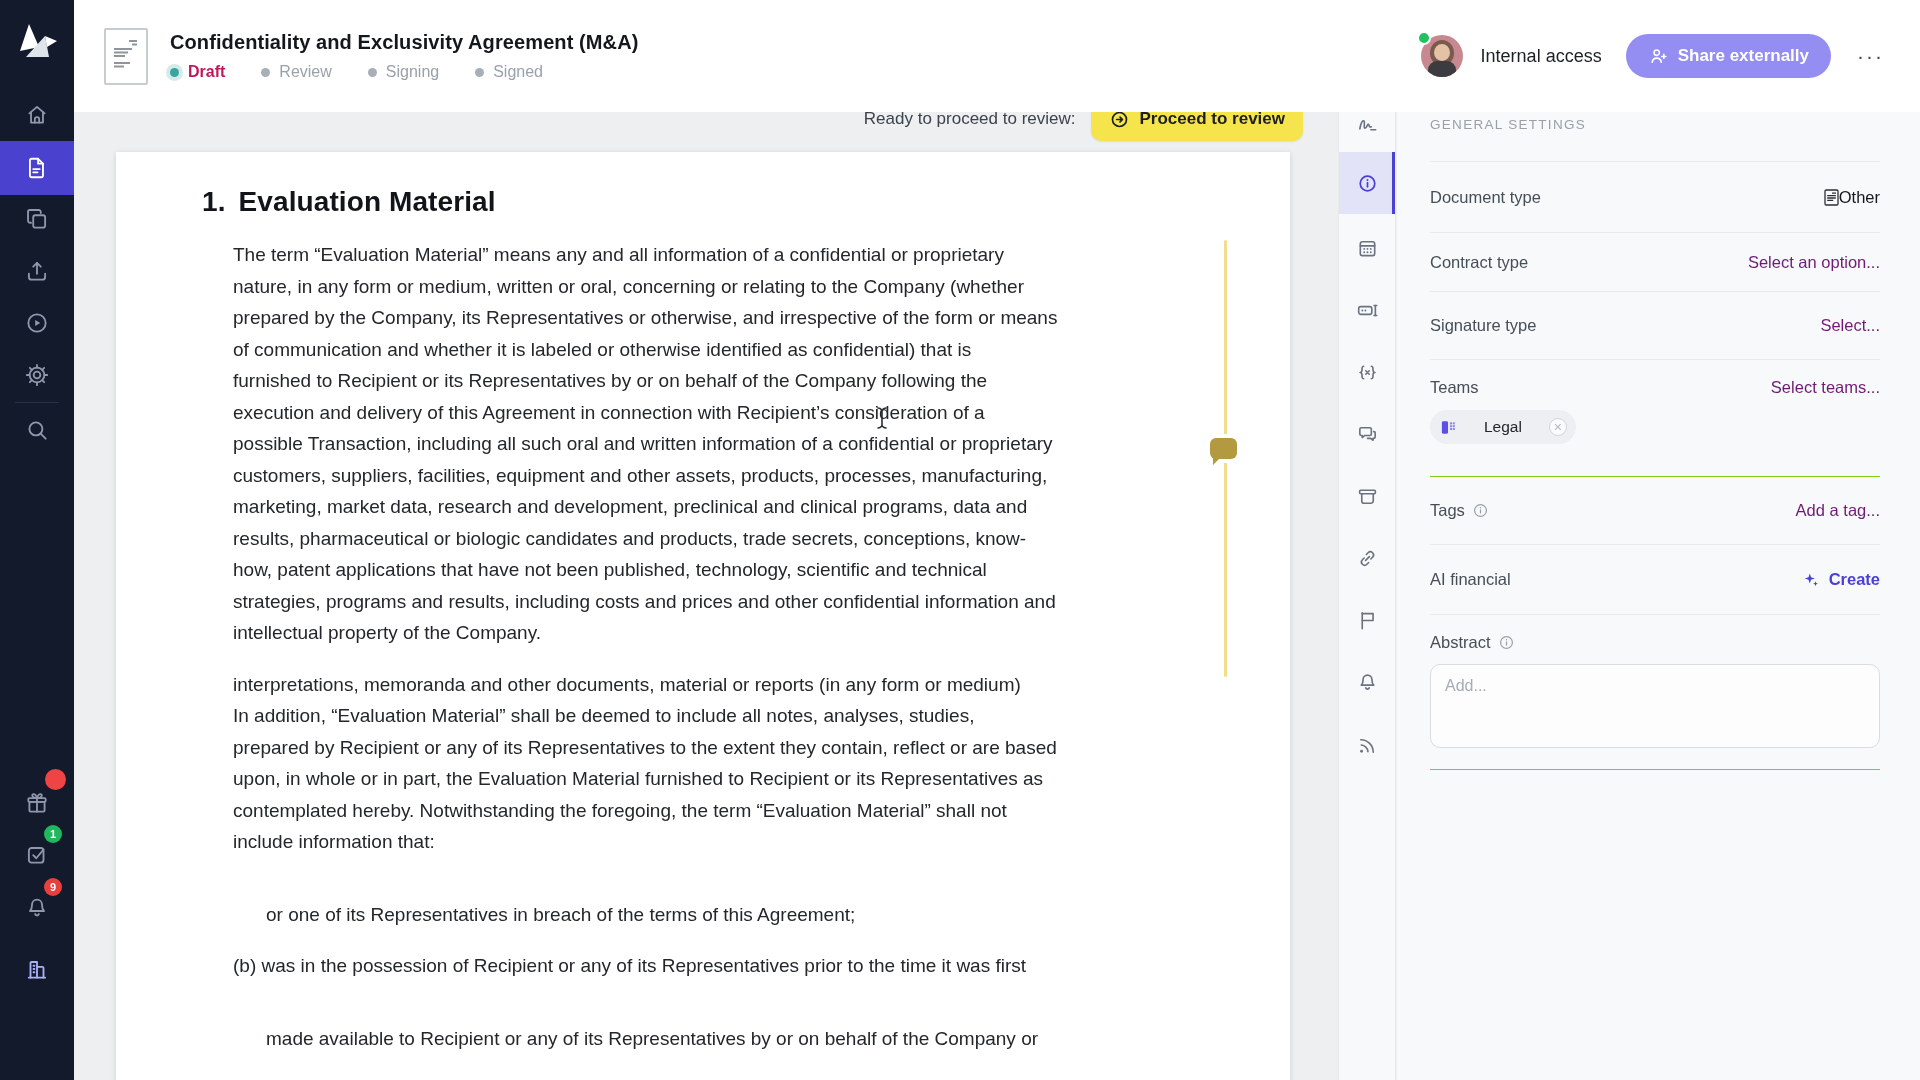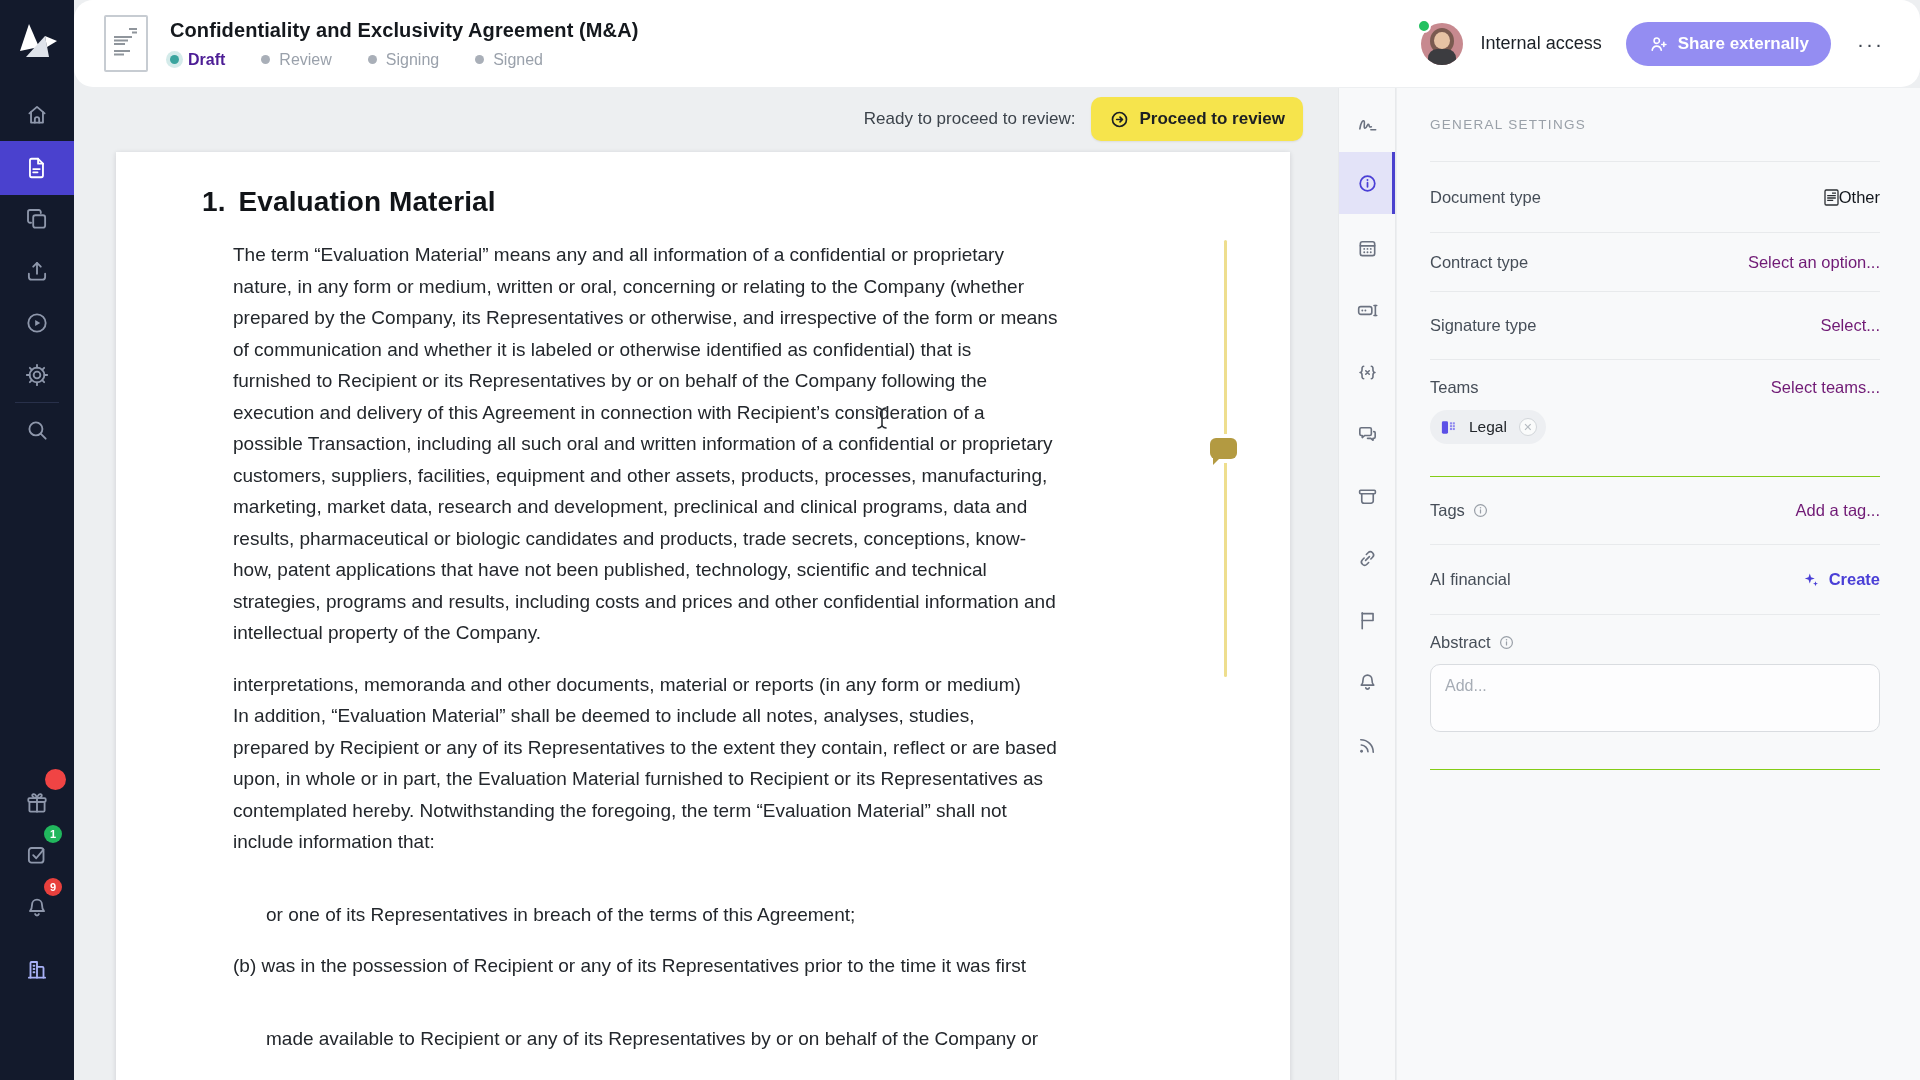--- a/index.html
+++ b/index.html
@@ -12,27 +12,27 @@
   .logo { position:absolute; top:8px; left:0; width:74px; height:70px; display:flex; align-items:center; justify-content:center; }
   .s-ico { position:absolute; left:0; width:74px; height:52px; display:flex; align-items:center; justify-content:center; color:#8e97ab; cursor:pointer; }
   .s-ico.active { background:#4a41ce; color:#ffffff; height:54px; }
   .s-div { position:absolute; left:15px; width:44px; height:1px; background:#28304a; }
   .badge-dot { position:absolute; top:-8px; right:8px; width:21px; height:21px; border-radius:50%; background:#f04444; }
   .badge-num { position:absolute; top:-4px; right:12px; min-width:18px; height:18px; border-radius:9px; color:#fff; font-size:11px; font-weight:bold; display:flex; align-items:center; justify-content:center; padding:0 4px; }
   .badge-green { background:#21b75d; }
   .badge-red { background:#e8403d; }
 
   
-  .header { position:absolute; left:74px; top:0; right:0; height:87px; background:#ffffff; display:flex; align-items:center; padding:0 28px 0 30px; z-index:30;border-radius:19px; }
+  .header { position:absolute; left:74px; top:0; right:0; height:112px; background:#ffffff; display:flex; align-items:center; padding:0 28px 0 30px; z-index:30; }
   .doc-thumb { width:44px; height:57px; background:#fff; border:2px solid #c7ccd2; border-radius:2px; margin-right:22px; display:flex; align-items:center; justify-content:center; }
   .h-title { font-size:20px; font-weight:bold; color:#14181d; letter-spacing:.1px; }
   .steps { display:flex; align-items:center; gap:36px; margin-top:9px; }
   .step { display:flex; align-items:center; gap:9px; font-size:16px; color:#9aa1ab; }
   .step .dot { width:9px; height:9px; border-radius:50%; background:#a9afb8; }
-  .step.active { color:#4c1d95; font-weight:bold; }
+  .step.active { color:#be185d; font-weight:bold; }
   .step.active .dot { background:#3aa49e; box-shadow:0 0 0 4px rgba(58,164,158,.22); }
   .h-right { margin-left:auto; display:flex; align-items:center; gap:18px; }
   .avatar-wrap { position:relative; width:42px; height:42px; }
   .avatar { width:42px; height:42px; border-radius:50%; background:#c7898f; position:relative; overflow:hidden; }
   .av-hair { position:absolute; left:9px; top:5px; width:24px; height:26px; border-radius:50%; background:#7a5a50; }
   .av-face { position:absolute; left:13px; top:9px; width:16px; height:17px; border-radius:50%; background:#e6c2a4; }
   .av-body { position:absolute; left:7px; top:26px; width:28px; height:18px; border-radius:9px 9px 0 0; background:#3c3c40; }
   .presence { position:absolute; top:-4px; left:-4px; width:14px; height:14px; border-radius:50%; background:#22c160; border:2px solid #ffffff; }
   .access-label { font-size:18px; color:#1b2026; }
   .share-btn { display:flex; align-items:center; gap:10px; background:#948df2; color:#fff; border:none; height:44px; padding:0 22px; border-radius:22px; font-size:17px; font-weight:600; font-family:inherit; cursor:pointer; margin-left:6px; }
@@ -64,24 +64,24 @@
   .t-item.active:after { content:""; position:absolute; right:0; top:0; bottom:0; width:3px; background:#4a41ce; }
 
   
   .panel { position:absolute; left:1397px; top:88px; right:0; bottom:0; background:#f8f9fa; padding:0 40px 0 33px; }
   .p-head { height:74px; display:flex; align-items:center; border-bottom:1px solid #e8eaec; font-size:13.5px; letter-spacing:1.3px; color:#99a0a8; font-weight:500; }
   .p-row { display:flex; align-items:center; justify-content:space-between; border-bottom:1px solid #e8eaec; }
   .p-label { font-size:16.5px; color:#464e58; display:flex; align-items:center; gap:8px; }
   .p-value { font-size:16.5px; color:#701a75; cursor:pointer; }
   .p-value.set { color:#14181d; display:flex; align-items:center; cursor:pointer; }
   .p-col { display:block; border-bottom:1px solid #84cc16; }
-  .chip { display:inline-flex; align-items:center; gap:12px; height:34px; background:#edeff2; border-radius:17px; padding:0 9px 0 10px; font-size:15.5px; color:#23272c; margin-top:13px; cursor:pointer; }
+  .chip { display:inline-flex; align-items:center; gap:27px; height:34px; background:#edeff2; border-radius:17px; padding:0 9px 0 10px; font-size:15.5px; color:#23272c; margin-top:13px; cursor:pointer; }
   .chip-x { width:18px; height:18px; border-radius:50%; border:1px solid #d2d6da; background:#fafbfb; color:#b4bac0; font-size:11px; display:flex; align-items:center; justify-content:center; cursor:pointer; }
   .create-btn { display:flex; align-items:center; gap:9px; color:#4a3fd6; font-size:16.5px; font-weight:600; background:none; border:none; font-family:inherit; cursor:pointer; }
-  .abstract-input { width:100%; height:68px; margin-top:12px; background:#fdfdfe; border:1px solid #d9dce0; border-radius:10px; resize:none; font-family:inherit; font-size:16px; color:#23272c; padding:12px 14px; outline:none; }
+  .abstract-input { width:100%; height:84px; margin-top:12px; background:#fdfdfe; border:1px solid #d9dce0; border-radius:10px; resize:none; font-family:inherit; font-size:16px; color:#23272c; padding:12px 14px; outline:none; }
   .abstract-input::placeholder { color:#a6acb5; }
 </style>
 </head>
 <body>
 
 <nav class="sidebar">
   <div class="logo">
     <svg width="46" height="46" viewBox="0 0 46 46">
       <path d="M15 4 L25 27 L6 31 Z" fill="#ffffff"></path>
       <path d="M12 37 L31 16 L35 37 Z" fill="#dfe3ea"></path>

